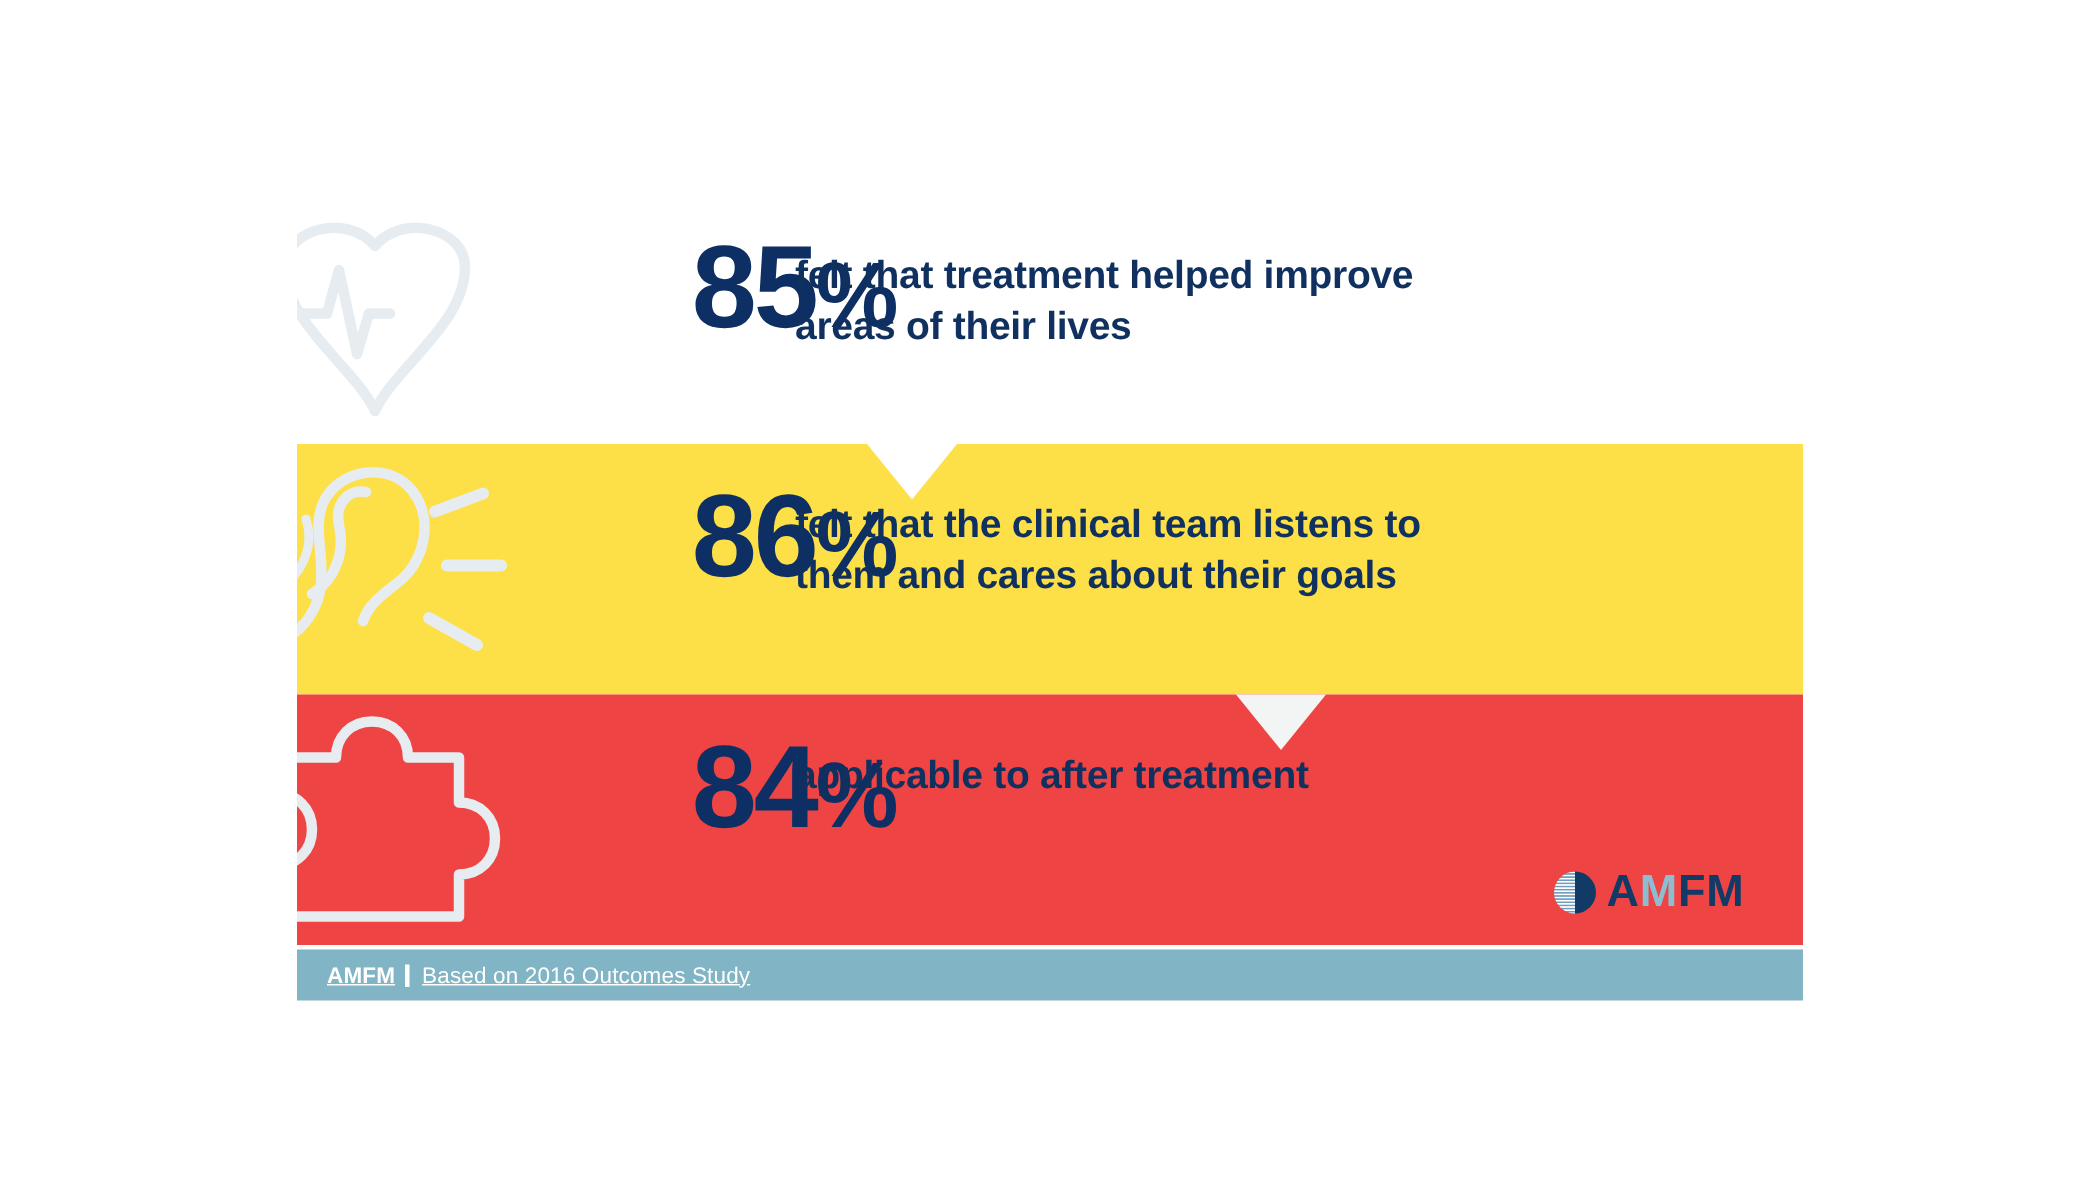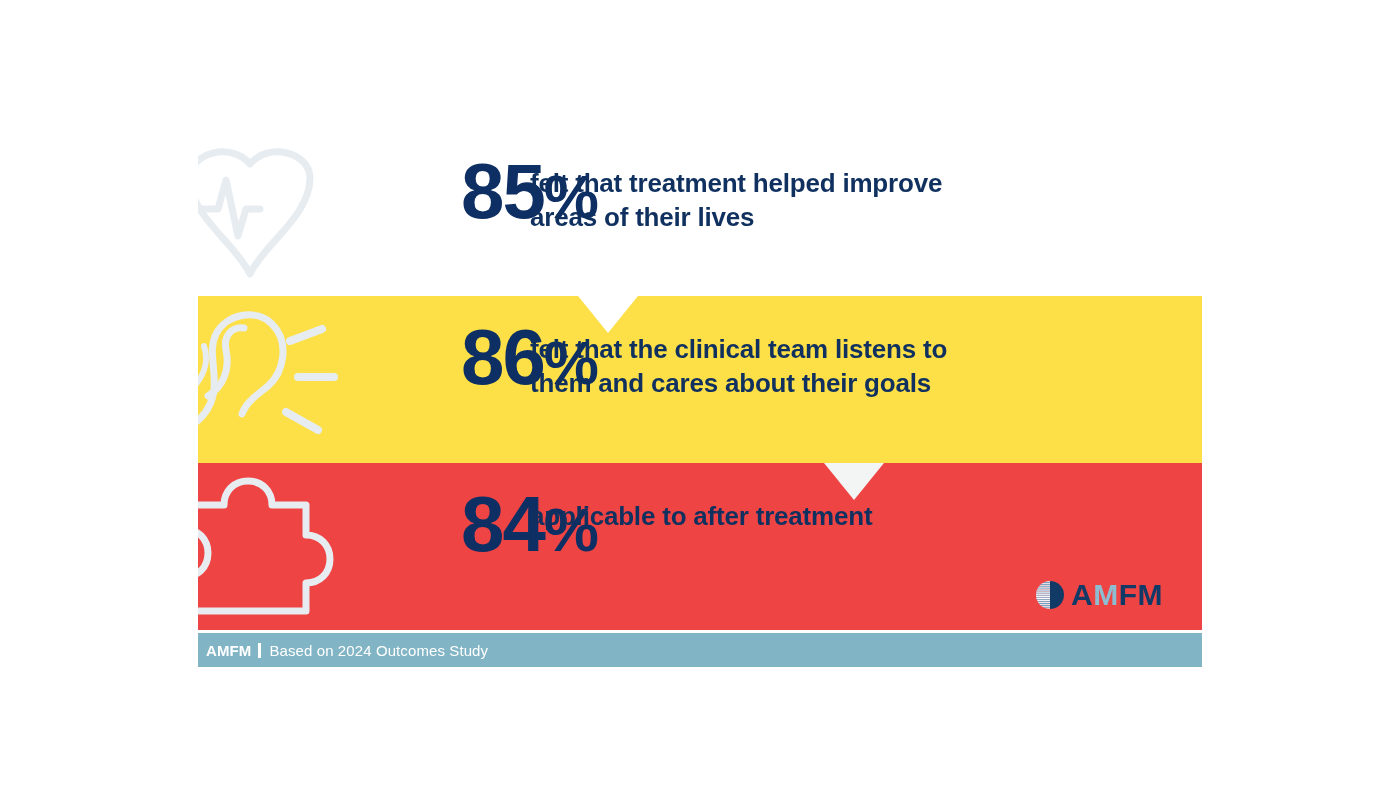--- a/index.html
+++ b/index.html
@@ -96,26 +96,26 @@
 
   
   #footer{
     position:absolute;
     left:198px;top:633px;
     width:1004px;height:34px;
     background:#81b4c4;
     display:flex;align-items:center;
   }
   #footer .ftxt{
-    margin-left:8px;
+    margin-left:20px;
     color:#ffffff;
     font-size:15px;
     font-weight:bold;
     letter-spacing:0.1px;
-    display:flex;align-items:center;
+    display:flex;align-items:center;text-decoration:underline;
   }
   #footer .brand{font-weight:bold;}
   #footer .bar{
     display:inline-block;
     width:3px;height:15px;
     background:#ffffff;
     margin:0 8px 0 7px;
   }
   #footer .sub{font-weight:normal;}
 </style>
@@ -197,17 +197,17 @@
       <span class="c-light">M</span>
       <span class="c-dark">F</span>
       <span class="c-dark">M</span>
     </span>
   </div>
 
   <div id="footer">
     <div class="ftxt">
       <span class="brand">AMFM</span>
       <span class="bar"></span>
-      <span class="sub">Based on 2024 Outcomes Study</span>
+      <span class="sub">Based on 2016 Outcomes Study</span>
     </div>
   </div>
 
 </div>
 
 </body></html>

